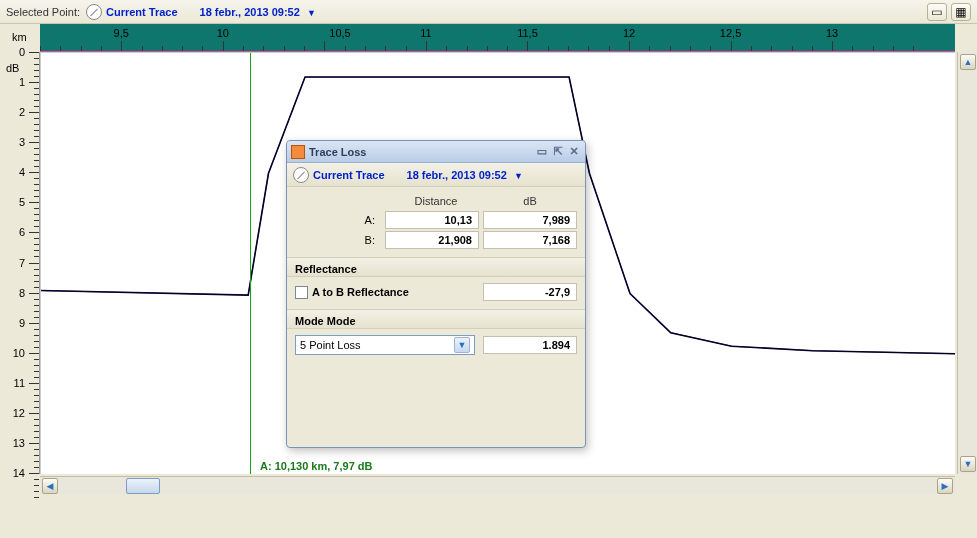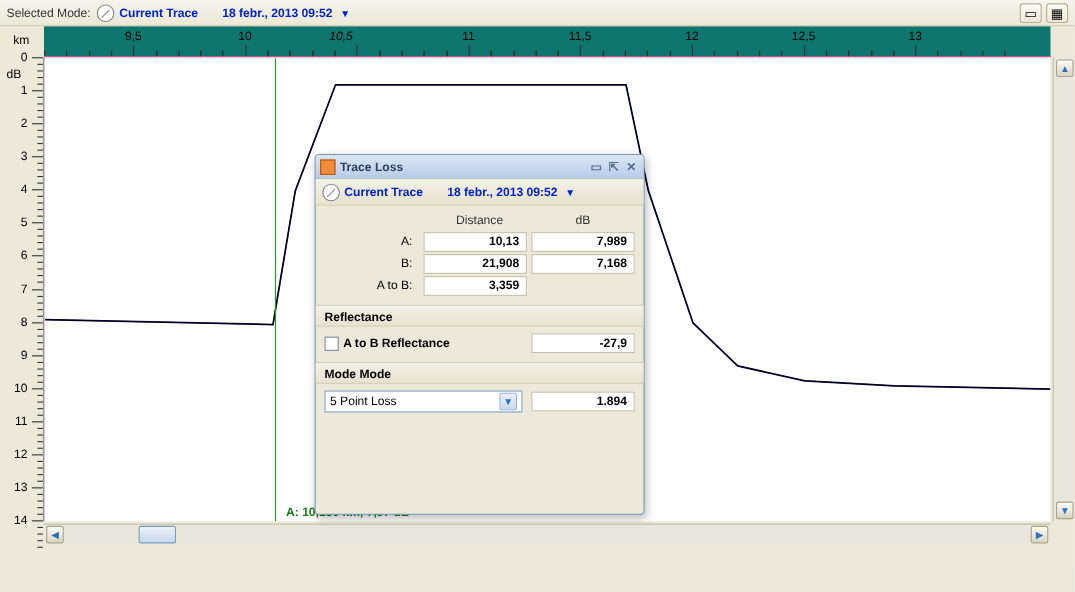--- a/index.html
+++ b/index.html
@@ -196,21 +196,21 @@
     background:linear-gradient(#eaf1fa,#c8d9ef);
     margin-left:auto;border-radius:2px;
     display:flex;align-items:center;justify-content:center;
     font-size:9px;color:#2a6fc1;
   }
 </style>
 </head>
 <body>
 
 <div class="toolbar">
-  <span class="toolbar-label">Selected Mode:</span>
+  <span class="toolbar-label">Selected Point:</span>
   <span class="nodecor-icon"></span>
   <a href="#" class="trace-link">Current Trace</a>
   <span class="ts">
     <span>18 febr., 2013 09:52</span>
     <span class="caret">▼</span>
   </span>
   <span class="spacer"></span>
   <div class="toolbar-btn">▭</div>
   <div class="toolbar-btn">▦</div>
 </div>
@@ -232,21 +232,21 @@
       <div class="ticklabel" style="left: 182.8px;">10</div>
       <div class="tick minor" style="left: 203.111px;"></div>
       <div class="tick minor" style="left: 162.489px;"></div>
       <div class="tick minor" style="left: 223.422px;"></div>
       <div class="tick minor" style="left: 142.178px;"></div>
       <div class="tick minor" style="left: 243.733px;"></div>
       <div class="tick minor" style="left: 121.867px;"></div>
       <div class="tick minor" style="left: 264.044px;"></div>
       <div class="tick minor" style="left: 101.556px;"></div>
       <div class="tick major" style="left: 284.356px;"></div>
-      <div class="ticklabel" style="left: 270px; font-style: italic;">10,5</div>
+      <div class="ticklabel" style="left: 300px;">10,5</div>
       <div class="tick minor" style="left: 304.667px;"></div>
       <div class="tick minor" style="left: 264.044px;"></div>
       <div class="tick minor" style="left: 324.978px;"></div>
       <div class="tick minor" style="left: 243.733px;"></div>
       <div class="tick minor" style="left: 345.289px;"></div>
       <div class="tick minor" style="left: 223.422px;"></div>
       <div class="tick minor" style="left: 365.6px;"></div>
       <div class="tick minor" style="left: 203.111px;"></div>
       <div class="tick major" style="left: 385.911px;"></div>
       <div class="ticklabel" style="left: 385.911px;">11</div>
@@ -439,25 +439,20 @@
     <div class="grid-row">
       <div class="lab">A:</div>
       <div class="val-box">10,13</div>
       <div class="val-box">7,989</div>
     </div>
     <div class="grid-row">
       <div class="lab">B:</div>
       <div class="val-box">21,908</div>
       <div class="val-box">7,168</div>
     </div>
-    <div class="grid-row">
-      <div class="lab">A to B:</div>
-      <div class="val-box">3,359</div>
-      <div class="val-box" style="visibility:hidden"></div>
-    </div>
 
     <div class="sect">Reflectance</div>
     <div class="chk-row">
       <span class="chk"></span>
       <span style="font-weight:bold">A to B Reflectance</span>
       <div class="val-box" style="max-width:94px;margin-left:auto">-27,9</div>
     </div>
 
     <div class="sect">Mode Mode</div>
     <div style="display:flex;align-items:center;">

